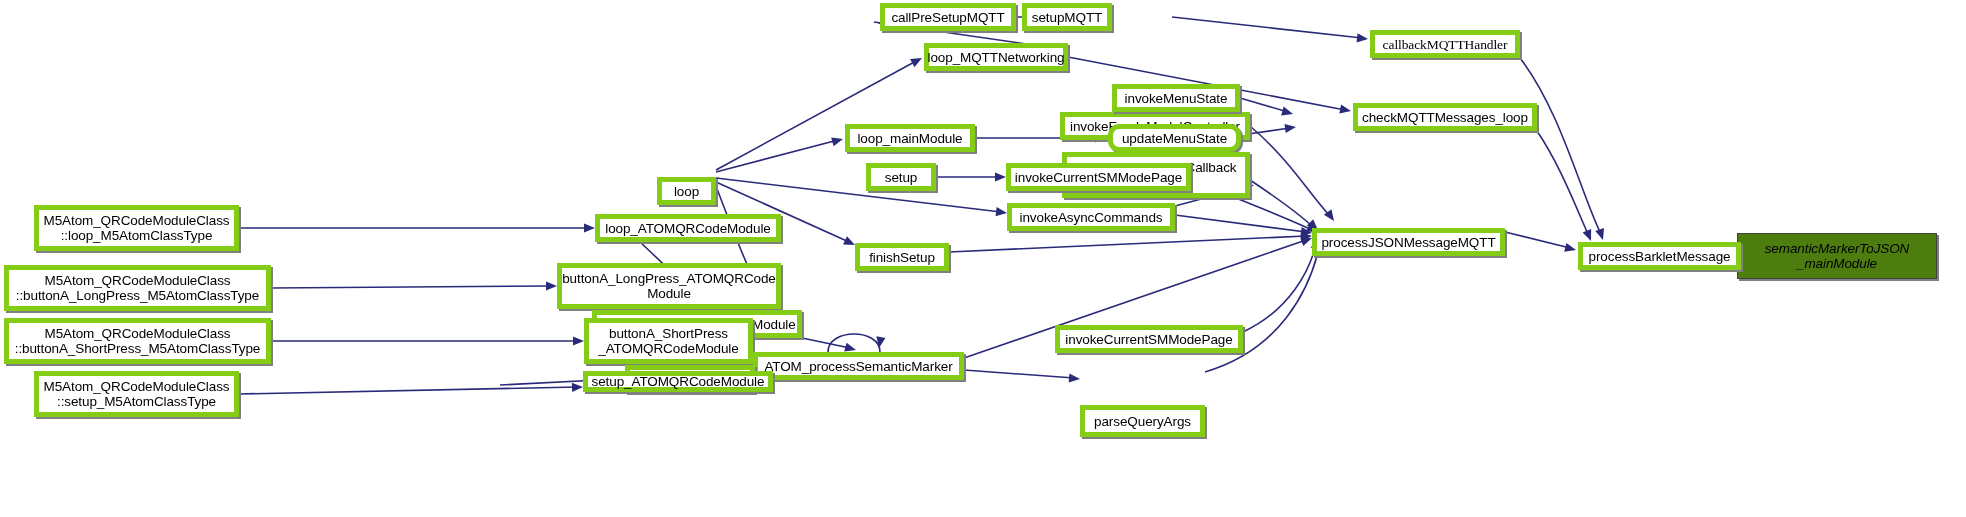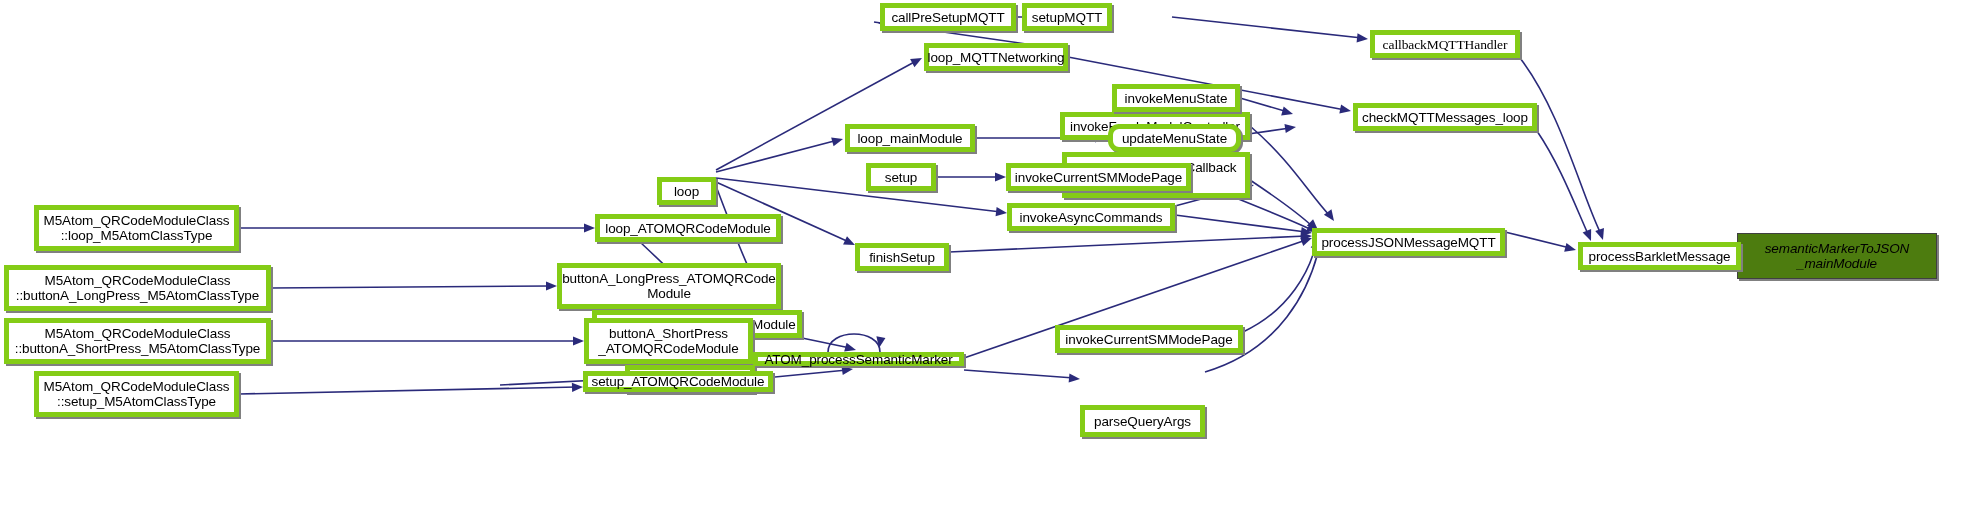--- a/index.html
+++ b/index.html
@@ -157,20 +157,20 @@
 ::loop_M5AtomClassType</div>
     <div class="node shadow" style="left: 557px; top: 263px; width: 224px; height: 46px;">buttonA_LongPress_ATOMQRCode
 Module</div>
     <div class="node shadow" style="left: 4px; top: 265px; width: 267px; height: 46px;">M5Atom_QRCodeModuleClass
 ::buttonA_LongPress_M5AtomClassType</div>
     <div class="node shadow" style="left: 592px; top: 310px; width: 210px; height: 28px;">loopCode_ATOMQRCodeModule</div>
     <div class="node shadow" style="left: 584px; top: 318px; width: 169px; height: 46px;">buttonA_ShortPress
 _ATOMQRCodeModule</div>
     <div class="node shadow" style="left: 4px; top: 318px; width: 267px; height: 46px;">M5Atom_QRCodeModuleClass
 ::buttonA_ShortPress_M5AtomClassType</div>
-    <div class="node shadow" style="left: 753px; top: 352px; width: 211px; height: 14px; text-align: right;">ATOM_processSemanticMarker</div>
+    <div class="node shadow" style="left: 753px; top: 352px; width: 211px; height: 28px; text-align: right;">ATOM_processSemanticMarker</div>
     <div class="node shadow" style="left: 1055px; top: 325px; width: 188px; height: 28px;">invokeCurrentSMModePage</div>
     <div class="node shadow" style="left: 1080px; top: 365px; width: 125px; height: 32px; margin-top: 40px;">parseQueryArgs</div>
     <div class="node shadow" style="left: 625px; top: 365px; width: 130px; height: 28px;">M5AtomCallback</div>
     <div class="node shadow" style="left: 583px; top: 371px; width: 190px; height: 21px;">setup_ATOMQRCodeModule</div>
     <div class="node shadow" style="left: 34px; top: 371px; width: 205px; height: 46px;">M5Atom_QRCodeModuleClass
 ::setup_M5AtomClassType</div>
   </div>
 
 </body></html>

